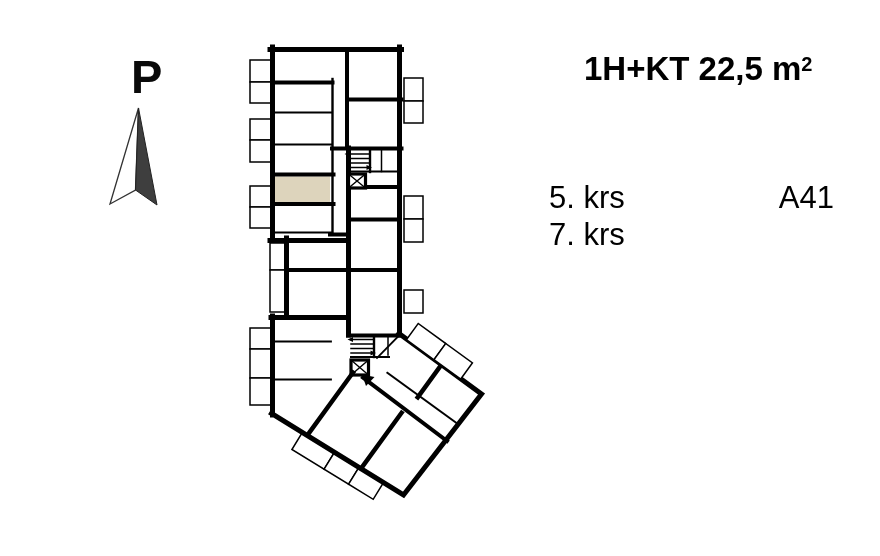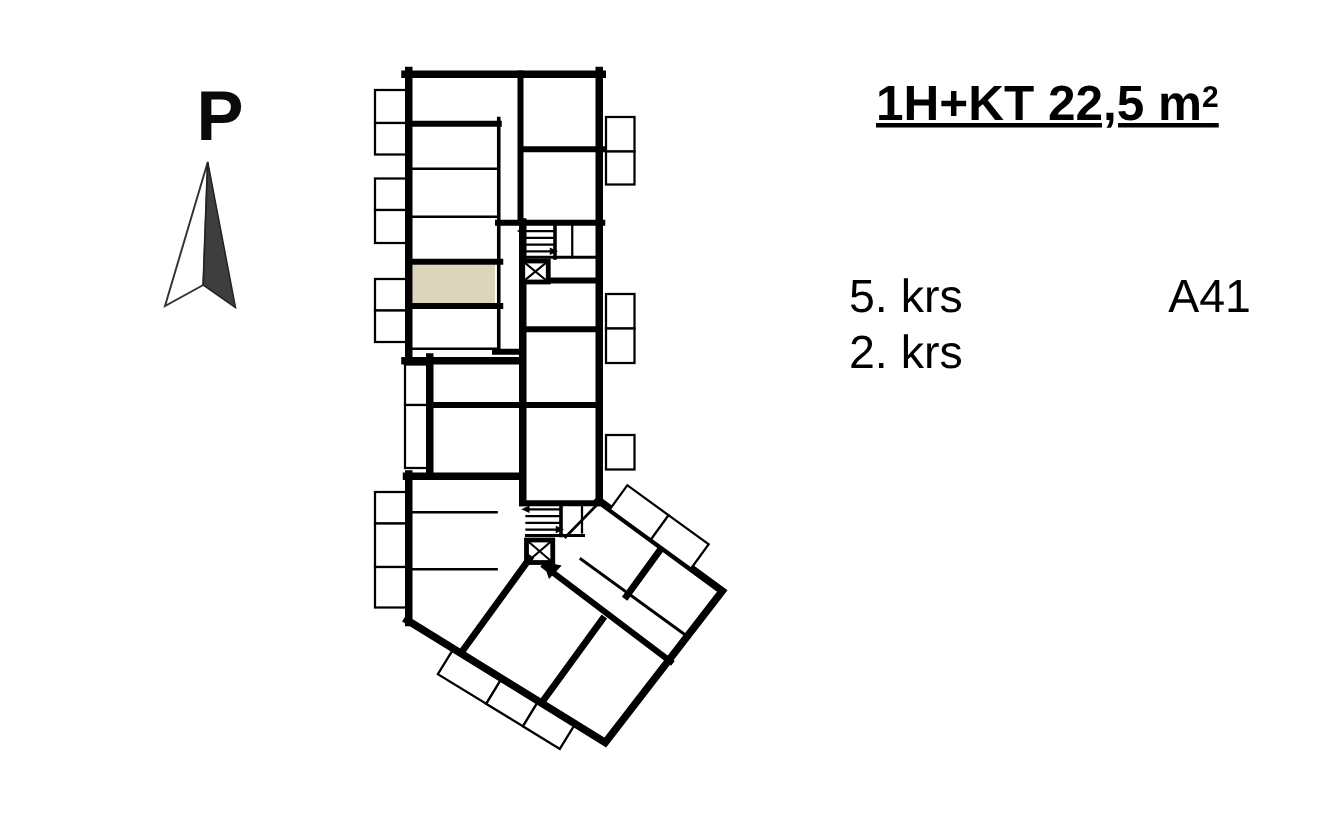--- a/index.html
+++ b/index.html
@@ -12,28 +12,28 @@
   }
   .plan-svg{position:absolute;left:0;top:0;width:880px;height:556px;}
   .north-label{
     position:absolute;left:131px;top:53px;
     font-size:47px;font-weight:bold;color:#0a0a0a;
     line-height:1;letter-spacing:0;
   }
   .unit-title{
     position:absolute;left:584px;top:51px;
     font-size:33px;font-weight:bold;color:#000;
-    line-height:36px;white-space:nowrap;text-decoration:underline;
+    line-height:36px;white-space:nowrap;
   }
   .unit-title sup{font-size:20px;line-height:0;vertical-align:9px;}
   .floor-list{
     position:absolute;left:549px;top:179px;width:285px;
     font-size:31px;color:#000;line-height:37px;
   }
-  .floor-row{display:flex;justify-content:space-between;margin-left:17px;}
+  .floor-row{display:flex;justify-content:space-between;}
   .floor-row .apt{text-align:left;}
 </style>
 </head>
 <body>
 
 <div class="canvas">
 
   <div class="north-label">P</div>
 
   <svg class="plan-svg" viewBox="0 0 880 556">
@@ -147,17 +147,17 @@
   <div class="unit-title">
     <span>1H+KT 22,5 m</span><sup>2</sup>
   </div>
 
   <div class="floor-list">
     <div class="floor-row">
       <span class="krs">5. krs</span>
       <span class="apt">A41</span>
     </div>
     <div class="floor-row">
-      <span class="krs">2. krs</span>
+      <span class="krs">7. krs</span>
     </div>
   </div>
 
 </div>
 
 </body></html>

